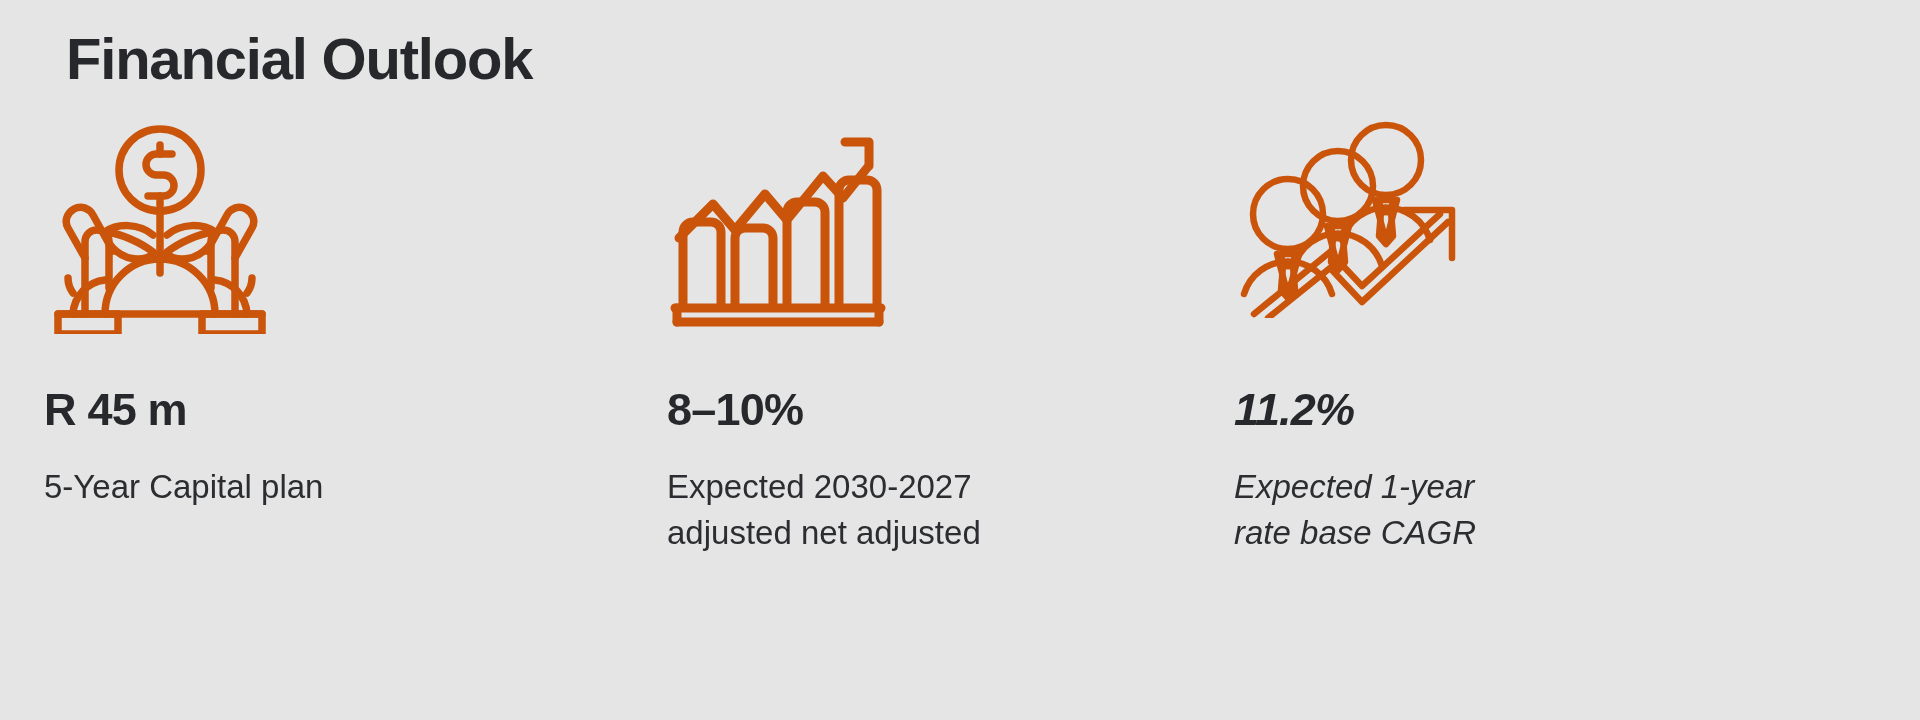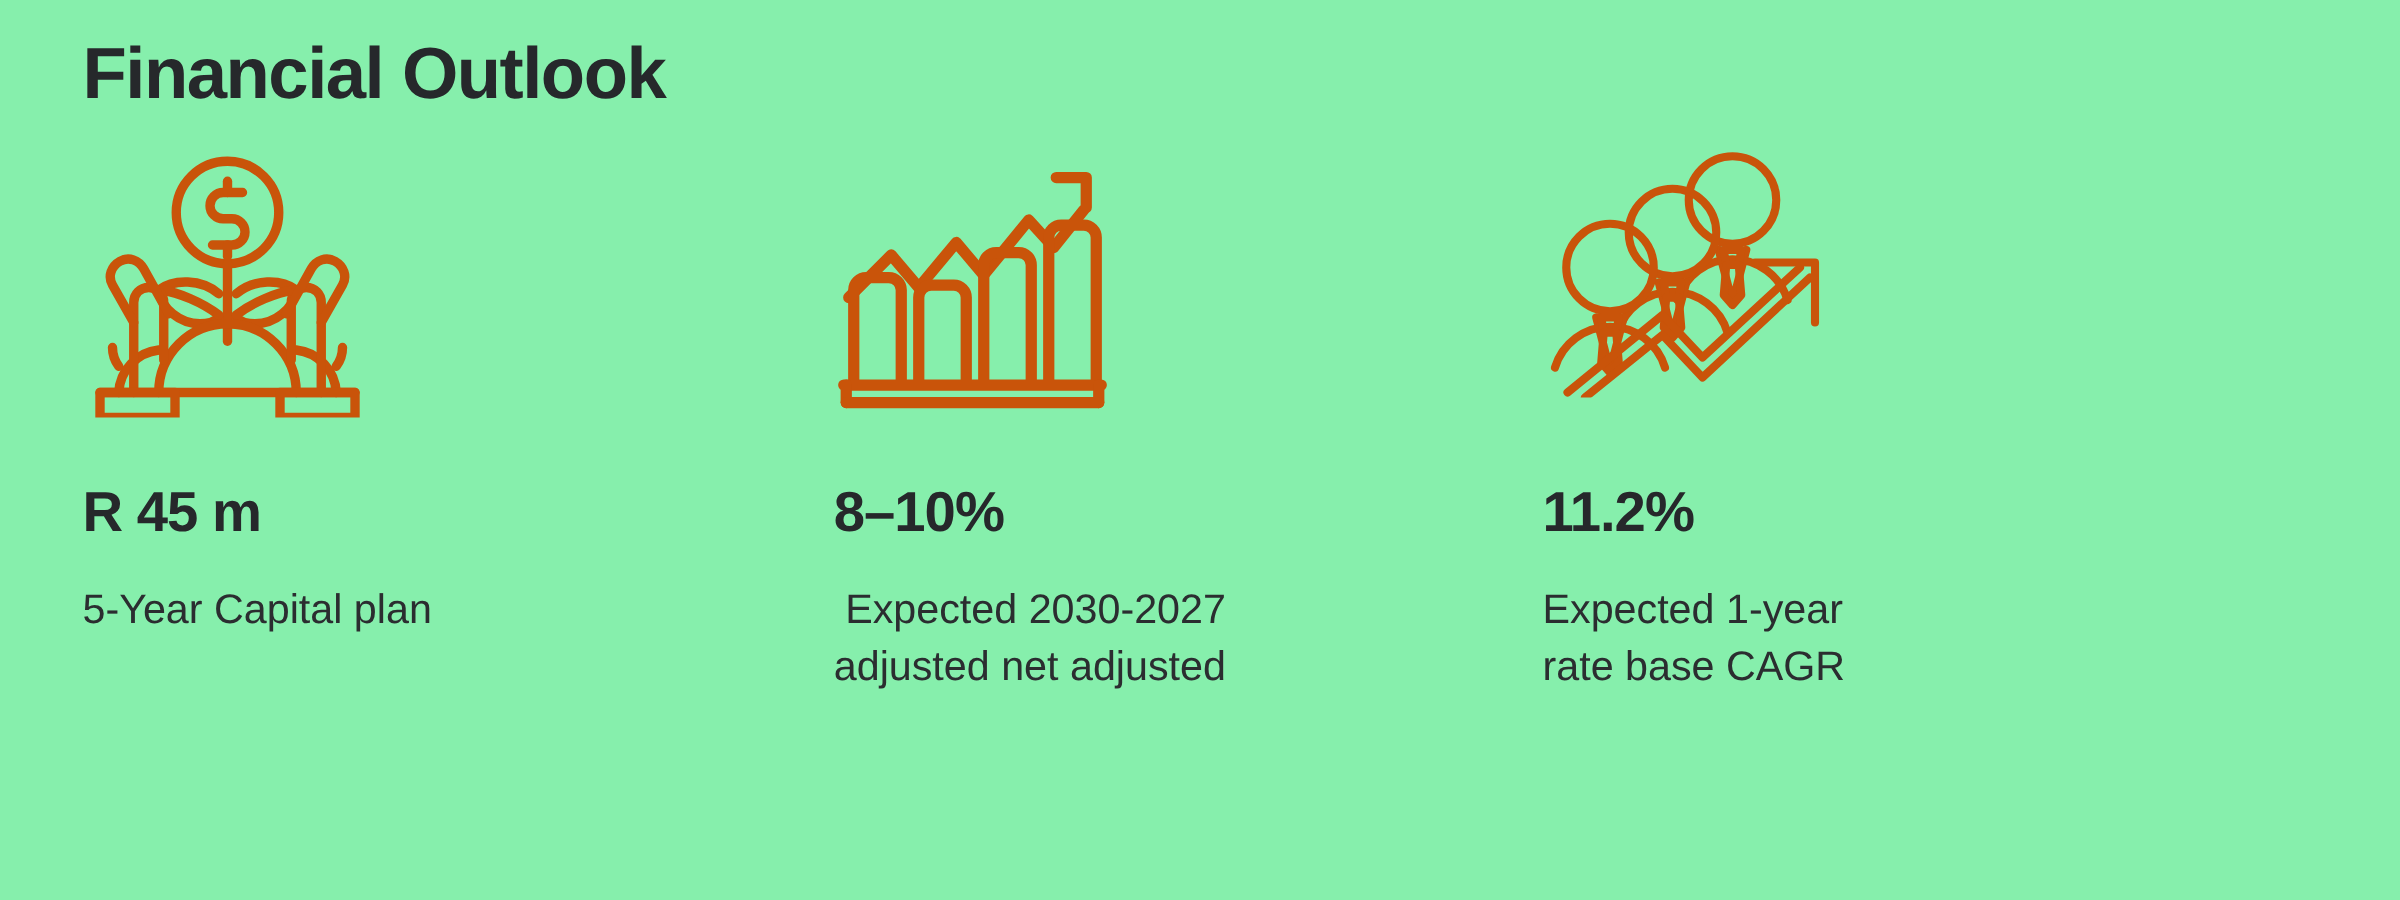--- a/index.html
+++ b/index.html
@@ -12,21 +12,21 @@
     height: 720px;
     font-family: "Liberation Sans", sans-serif;
     -webkit-font-smoothing: antialiased;
     overflow: hidden;
   }
 
   .page {
     position: relative;
     width: 1920px;
     height: 720px;
-    background: #86efac;
+    background: #e5e5e5;
     box-sizing: border-box;
     padding: 0;
   }
 
   .page-title {
     position: absolute;
     left: 66px;
     top: 27px;
     font-size: 58px;
     font-weight: 800;
@@ -41,27 +41,27 @@
     left: 0;
     top: 118px;
     width: 1920px;
     display: flex;
     flex-direction: row;
   }
 
   .stat-col {
     width: 603px;
     box-sizing: border-box;
-    padding-left: 66px;
+    padding-left: 44px;
     display: flex;
     flex-direction: column;
     align-items: flex-start;
   }
-  .stat-col.col-2 { padding-left: 64px; text-align: right; }
-  .stat-col.col-3 { padding-left: 28px; }
+  .stat-col.col-2 { padding-left: 64px; }
+  .stat-col.col-3 { padding-left: 28px; font-style: italic; }
 
   .icon-box {
     height: 230px;
     display: flex;
     align-items: flex-start;
     justify-content: flex-start;
   }
   .icon-box svg {
     display: block;
   }

